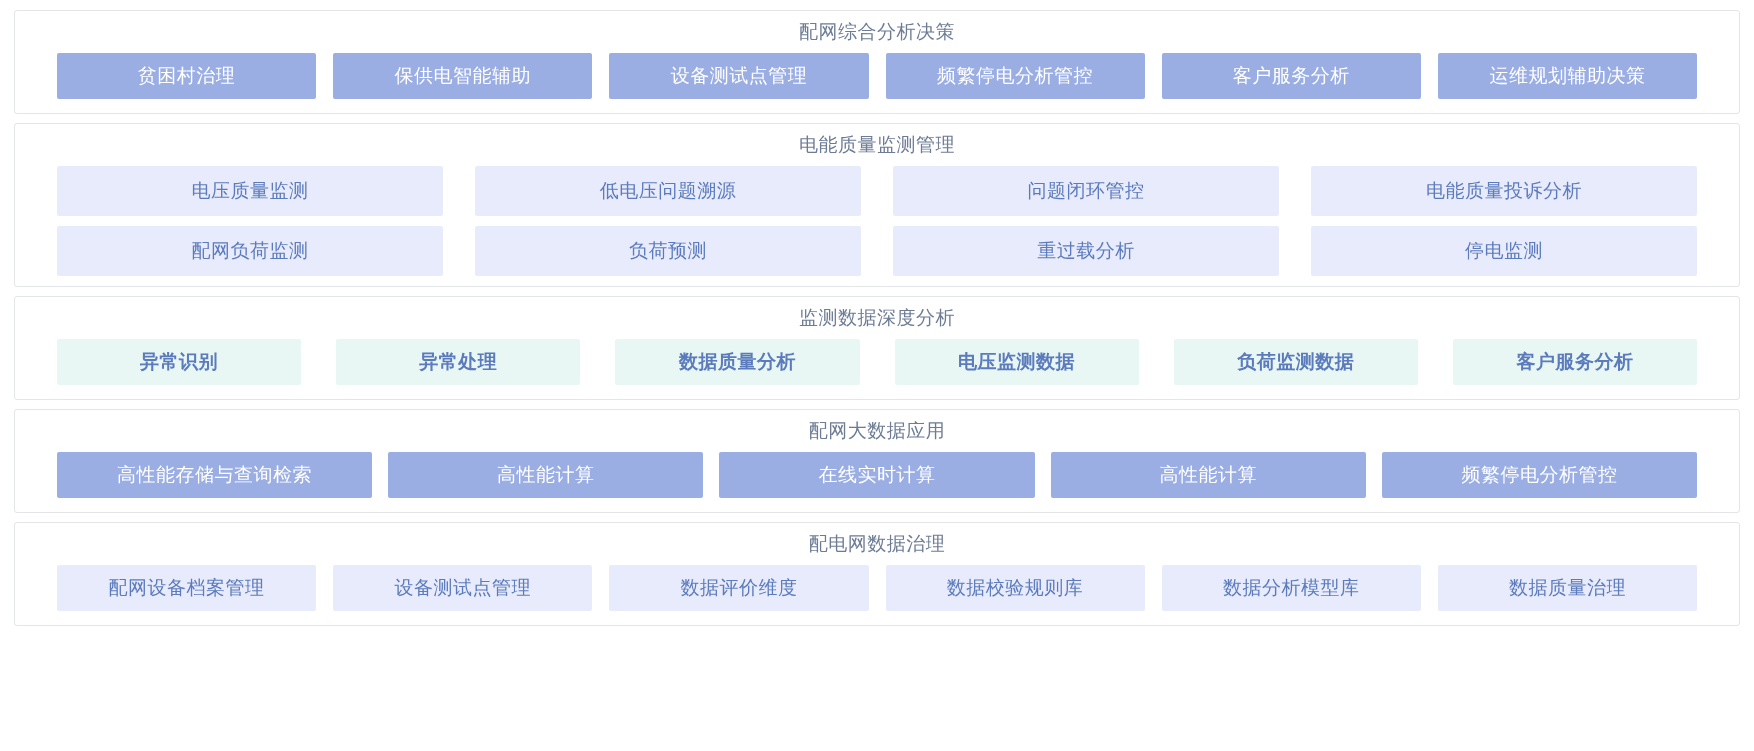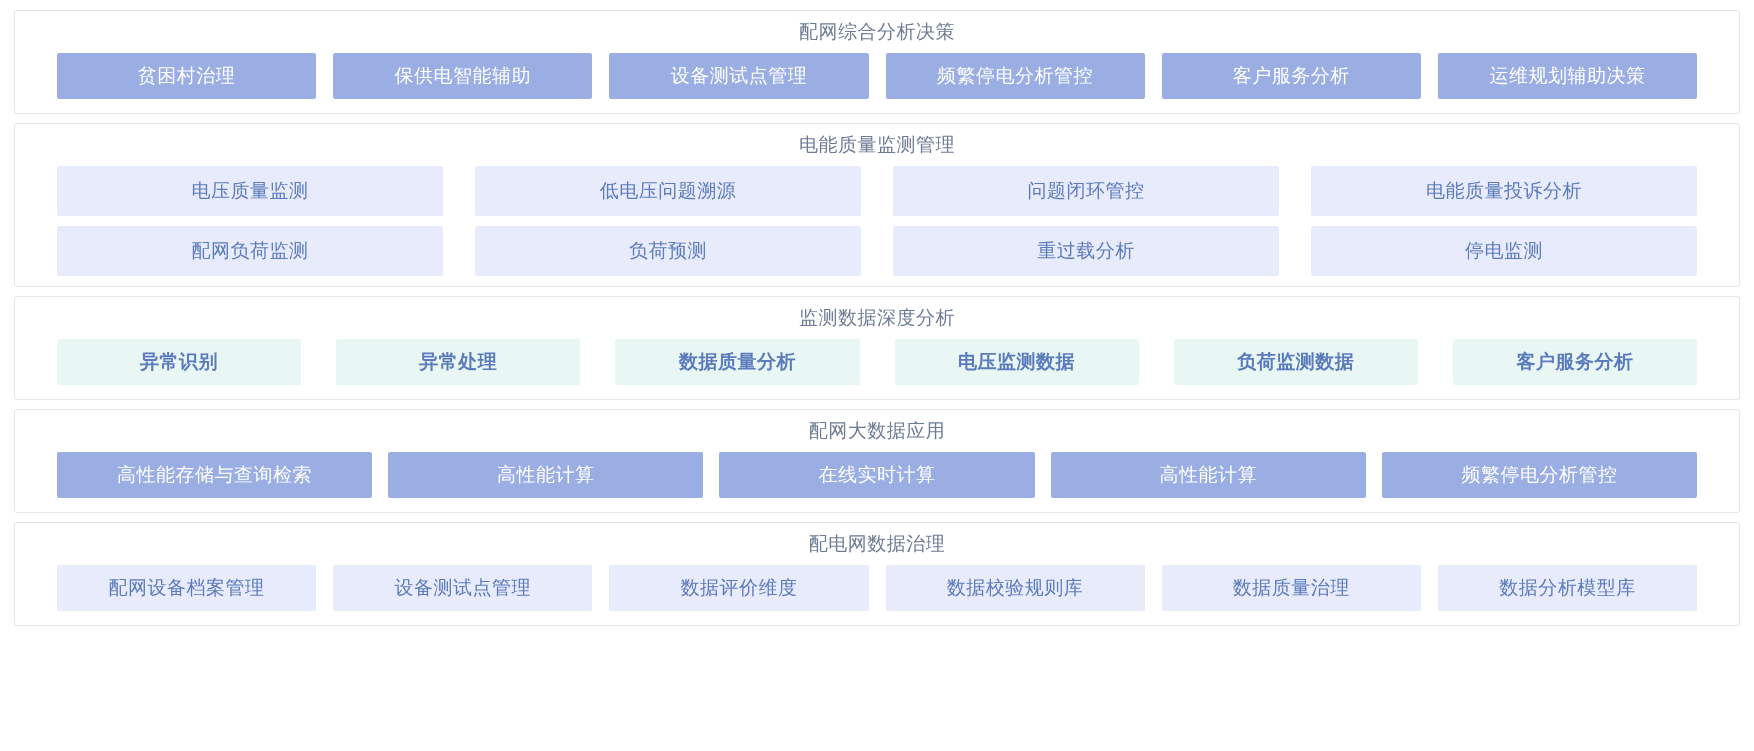--- a/index.html
+++ b/index.html
@@ -140,18 +140,18 @@
           <div class="btn solid-blue">频繁停电分析管控</div>
         </div>
       </div>
       <div class="panel panel-s5">
         <div class="panel-title">配电网数据治理</div>
         <div class="btn-row">
           <div class="btn pale-purple">配网设备档案管理</div>
           <div class="btn pale-purple">设备测试点管理</div>
           <div class="btn pale-purple">数据评价维度</div>
           <div class="btn pale-purple">数据校验规则库</div>
+          <div class="btn pale-purple">数据分析模型库</div>
           <div class="btn pale-purple">数据质量治理</div>
-          <div class="btn pale-purple">数据分析模型库</div>
         </div>
       </div>
     </div>
 </div>
 
 </body></html>

